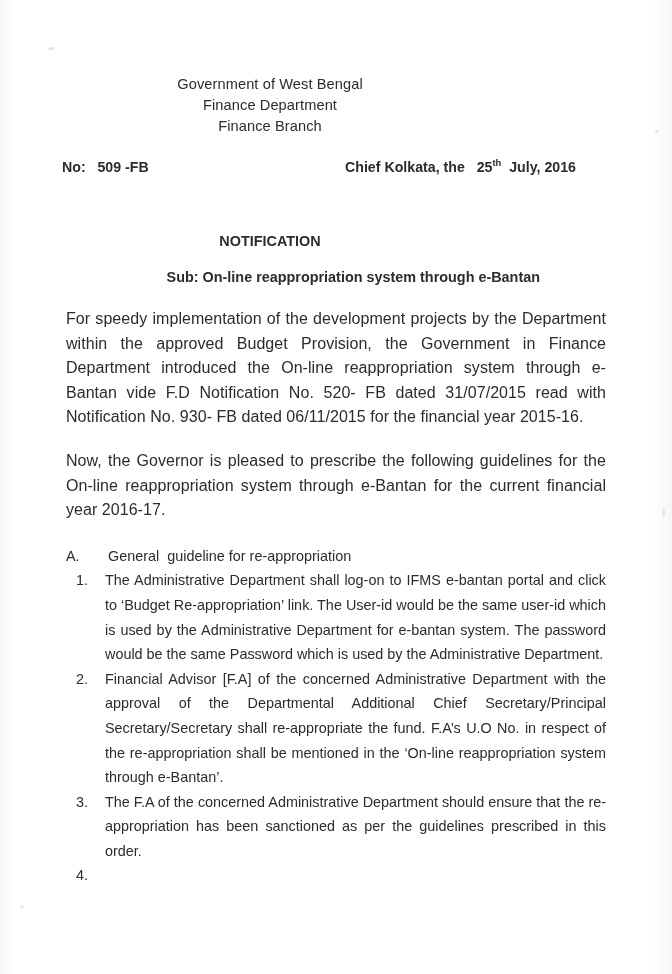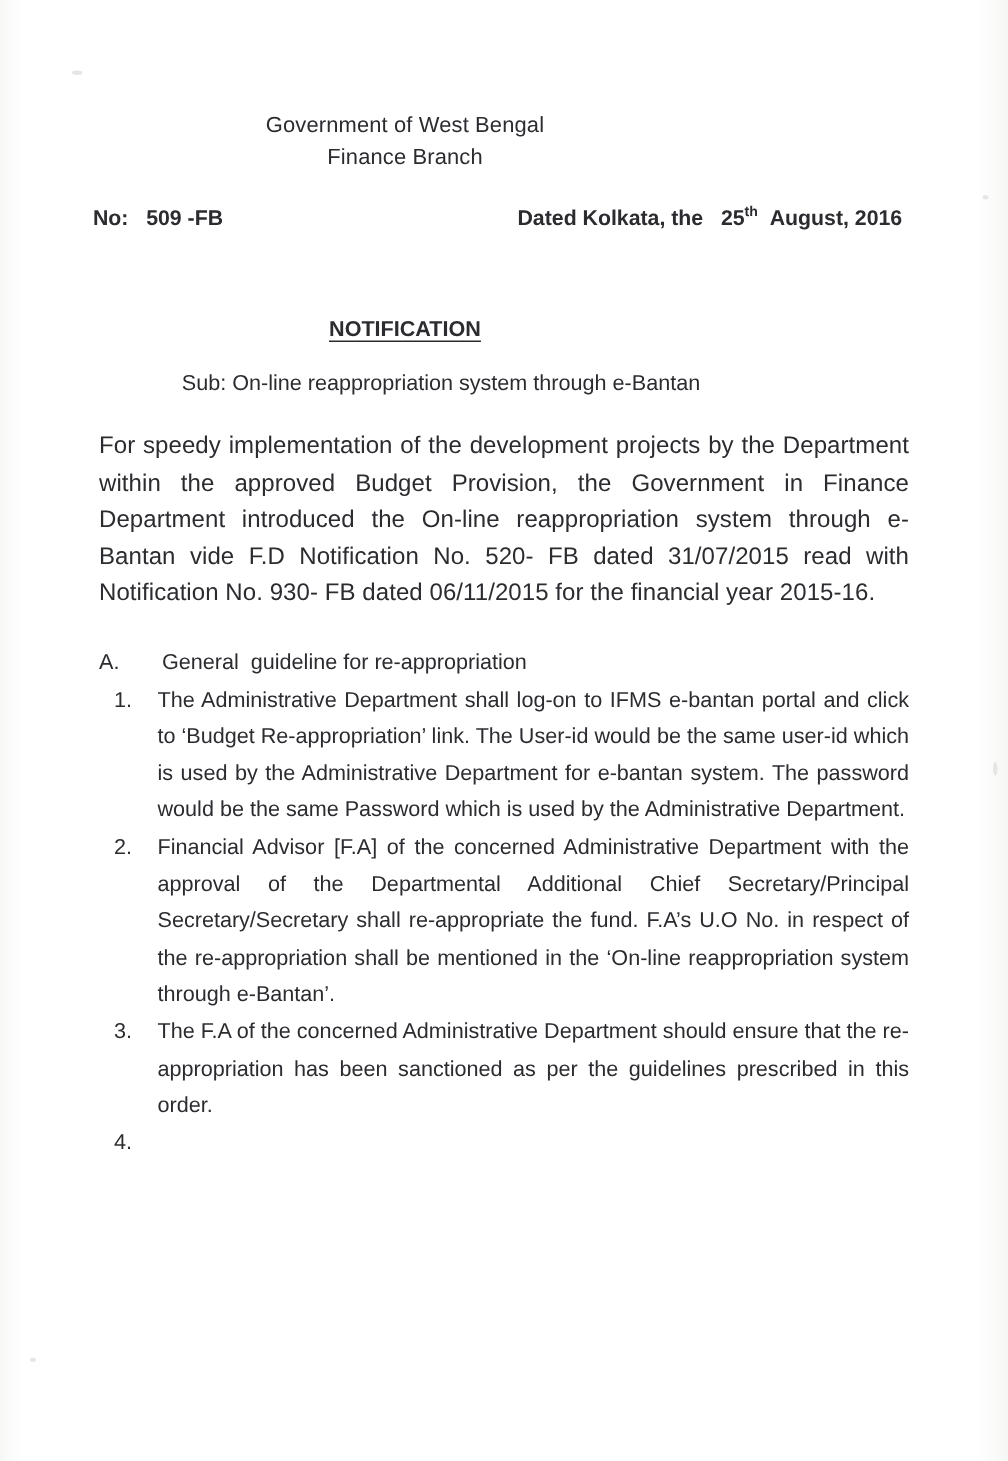--- a/index.html
+++ b/index.html
@@ -74,27 +74,26 @@
   }
 
   
   .notif-title {
     text-align: center;
     margin-top: 50px;
     font-weight: bold;
     font-size: 14.4px;
   }
   .notif-title span {
-    text-decoration: underline;
     text-underline-offset: 2.5px;
   }
   .subject {
-    text-align: center;
+    text-align: right;
     margin-top: 20px;
-    font-weight: normal;
+    font-weight: bold;
     font-size: 14.4px;
     padding-left: 48px;
   }
 
   
   .body-block {
     margin: 0 66px 0 66px;
     width: 540px;
   }
   p.para {
@@ -148,36 +147,38 @@
 <div class="page"></div>
 <div class="scan-speck" style="left:48px;  top:47px;  width:7px; height:3px;"></div>
 <div class="scan-speck" style="left:655px; top:130px; width:4px; height:3px;"></div>
 <div class="scan-speck" style="left:662px; top:508px; width:3px; height:9px;"></div>
 <div class="scan-speck" style="left:20px;  top:905px; width:4px; height:3px;"></div>
 
 <div class="content">
 
   <div class="letterhead">
     <div>Government of West Bengal</div>
+    <div>Finance Department</div>
     <div>Finance Branch</div>
   </div>
 
   <div class="ref-row">
     <div class="ref-no">No:   509 -FB</div>
-    <div class="ref-date"><span>Dated Kolkata, the</span>&nbsp;&nbsp; <span>25</span><sup>th</sup>&nbsp;&nbsp;<span>August, 2016</span></div>
+    <div class="ref-date"><span>Chief Kolkata, the</span>&nbsp;&nbsp; <span>25</span><sup>th</sup>&nbsp;&nbsp;<span>July, 2016</span></div>
   </div>
 
   <div class="notif-title"><span>NOTIFICATION</span></div>
 
   <div class="subject">Sub: On-line reappropriation system through e-Bantan</div>
 
   <div class="body-block">
 
     <p class="para first">For speedy implementation of the development projects by the Department within the approved Budget Provision, the Government in Finance Department introduced the On-line reappropriation system through e-Bantan vide F.D Notification No. 520- FB dated 31/07/2015 read with Notification No. 930- FB dated 06/11/2015 for the financial year 2015-16.</p>
 
+    <p class="para second">Now, the Governor is pleased to prescribe the following guidelines for the On-line reappropriation system through e-Bantan for the current financial year 2016-17.</p>
 
     <div class="section-head"><span class="letter">A.</span><span>General  guideline for re-appropriation</span></div>
 
     <ol class="guidelines">
       <li>
         <span class="marker">1.</span><span>The Administrative Department shall log-on to IFMS e-bantan portal and click to ‘Budget Re-appropriation’ link. The User-id would be the same user-id which is used by the Administrative Department for e-bantan system. The password would be the same Password which is used by the Administrative Department.</span>
       </li>
       <li>
         <span class="marker">2.</span><span>Financial Advisor [F.A] of the concerned Administrative Department with the approval of the Departmental Additional Chief Secretary/Principal Secretary/Secretary shall re-appropriate the fund. F.A’s U.O No. in respect of the re-appropriation shall be mentioned in the ‘On-line reappropriation system through e-Bantan’.</span>
       </li>

